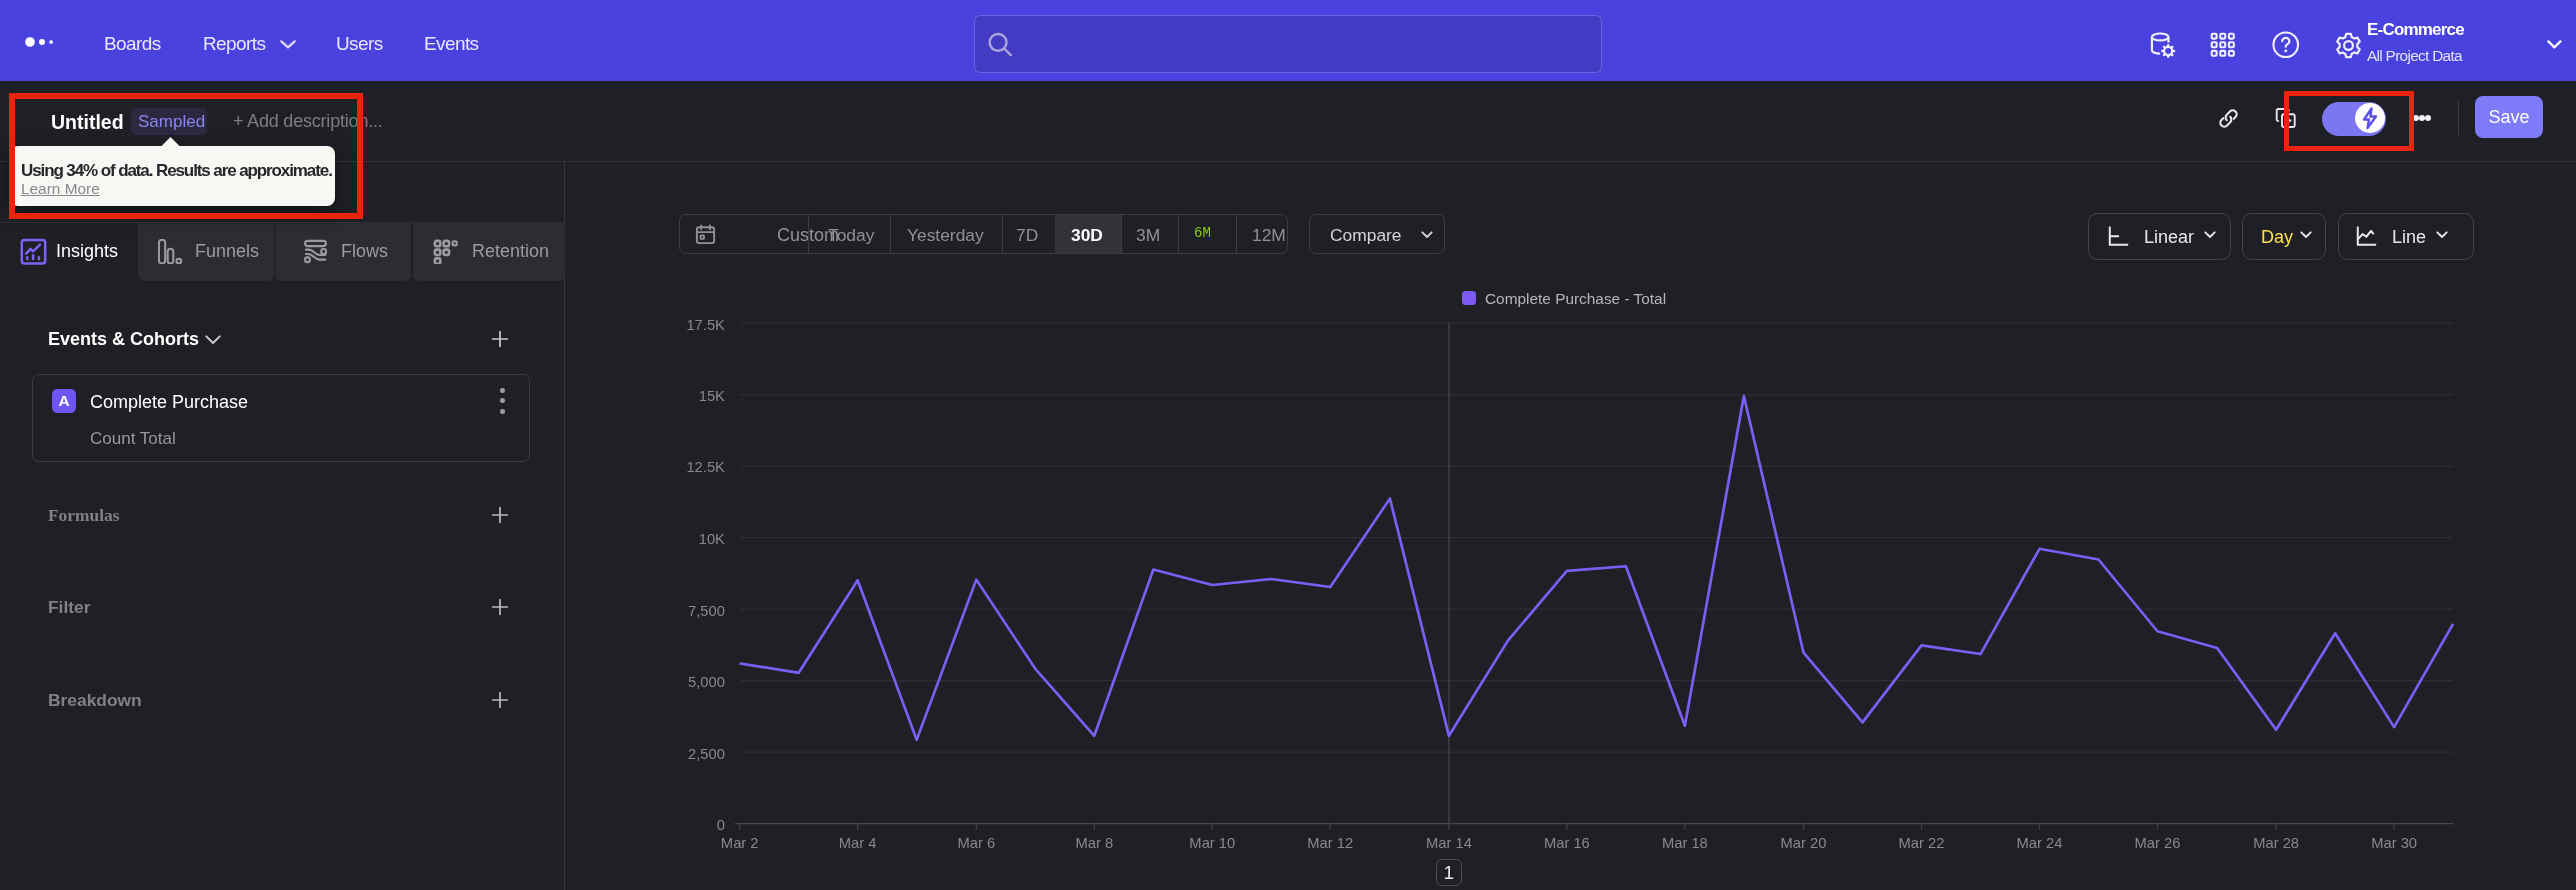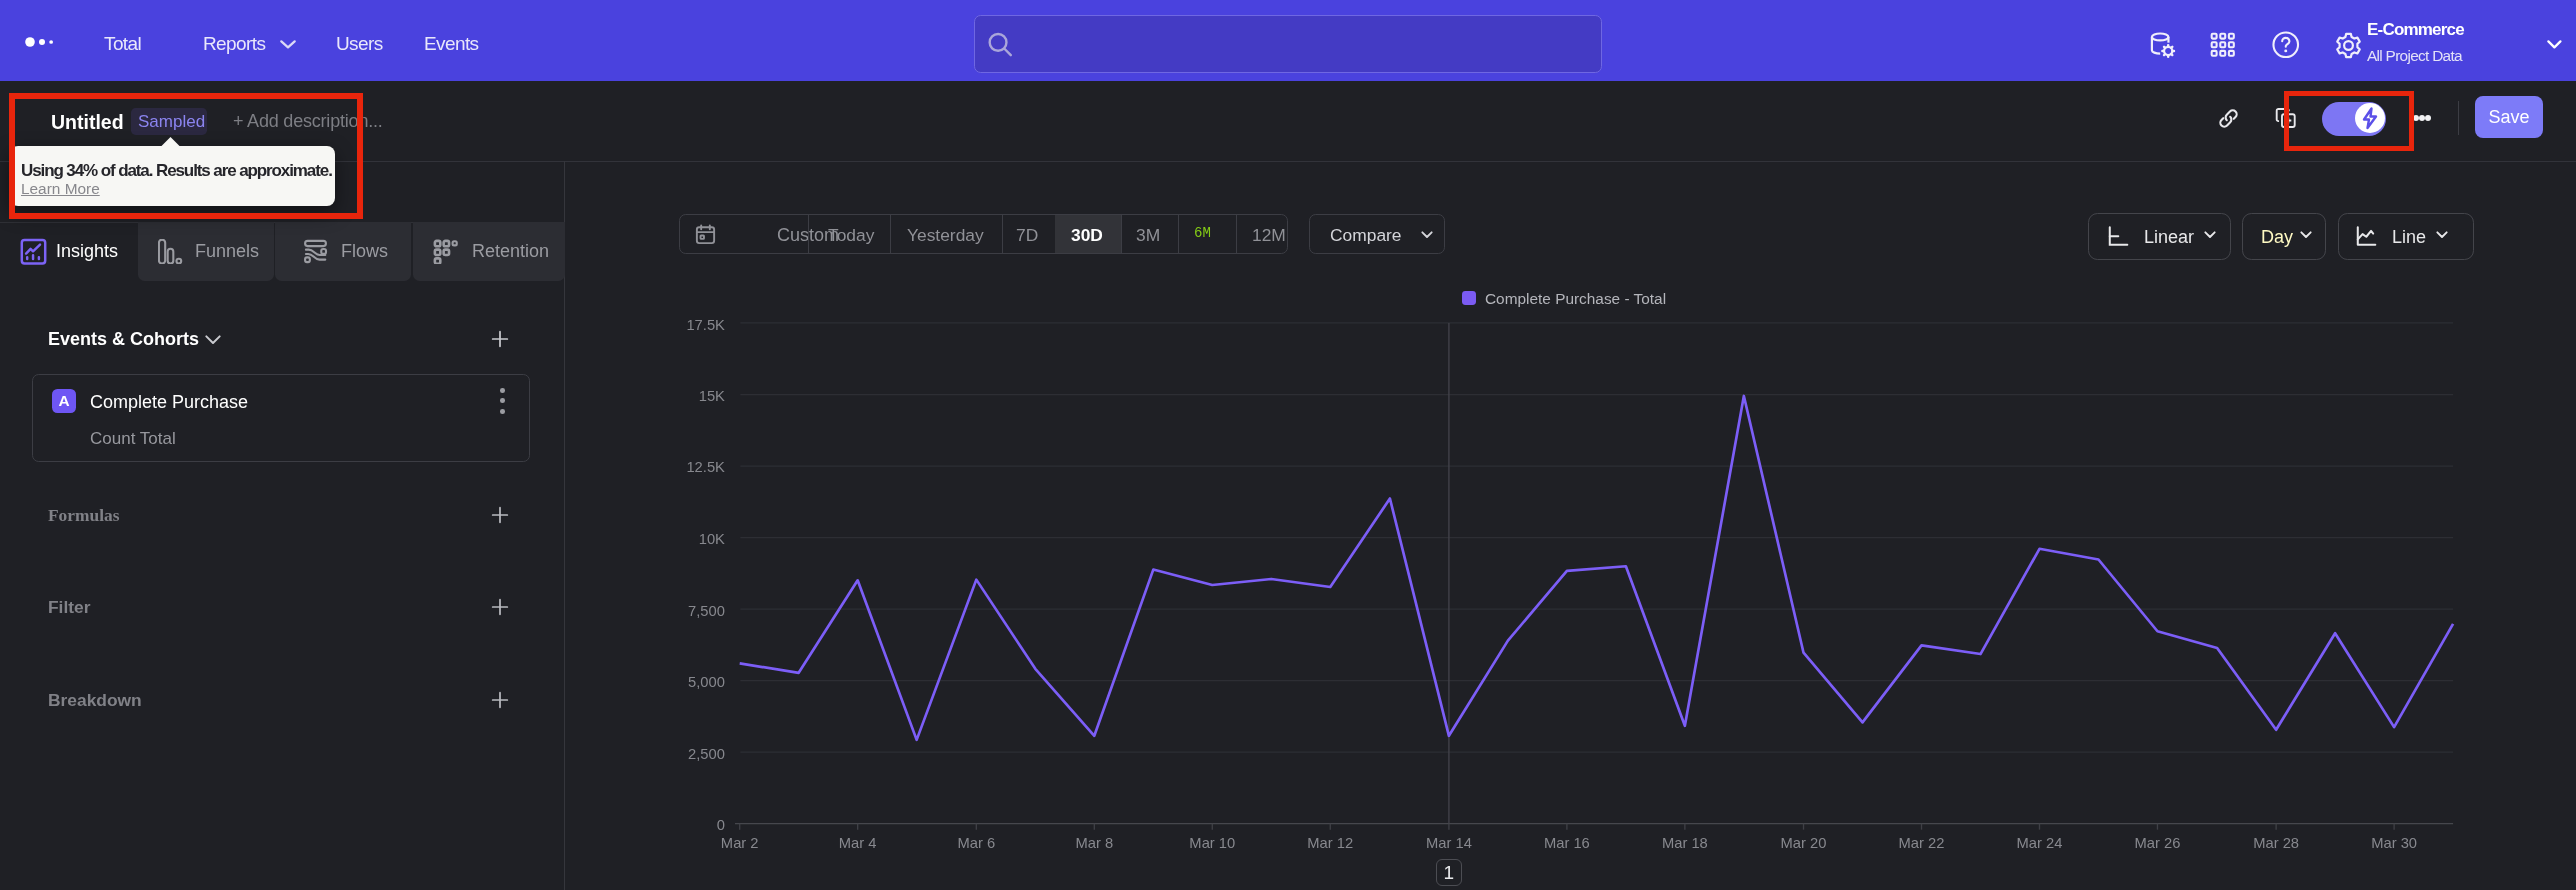--- a/index.html
+++ b/index.html
@@ -29,21 +29,21 @@
 </head>
 <body>
 <div id="page">
   <div id="nav">
 
     <svg class="abs" style="left:20px;top:27px" width="40" height="30" viewBox="0 0 60 45">
       <circle cx="15" cy="22.5" r="7.2" fill="#fff"></circle>
       <circle cx="33" cy="22.5" r="4.5" fill="#fff"></circle>
       <circle cx="46.7" cy="22.5" r="2.8" fill="#fff"></circle>
     </svg>
-    <div class="navlink" style="left:104px">Total</div>
+    <div class="navlink" style="left:104px">Boards</div>
     <div class="navlink" style="left:203px">Reports</div>
     <svg class="abs" style="left:280px;top:40px" width="16" height="8.7" viewBox="0 0 24 13">
       <path d="M2 2 L12 11 L22 2" fill="none" stroke="#dcd9f6" stroke-width="3.4" stroke-linecap="round" stroke-linejoin="round"></path>
     </svg>
     <div class="navlink" style="left:336px">Users</div>
     <div class="navlink" style="left:424px">Events</div>
 
     <div class="abs" style="left:974px;top:15.4px;width:628px;height:58px;background:#443bc4;border:1.3px solid #6f67e2;border-radius:6.7px;"></div>
     <svg class="abs" style="left:986px;top:31px" width="29.5" height="29.5" viewBox="0 0 44 44">
       <circle cx="18" cy="17" r="12.5" fill="none" stroke="#aaa6da" stroke-width="3.6"></circle>
@@ -238,21 +238,21 @@
     <g fill="none" stroke="#e8e8ea" stroke-width="1.9" stroke-linecap="round">
       <path d="M4.5 3 L4.5 19.5 L21 19.5"></path>
       <path d="M4.5 11.5 L12.5 11.5"></path>
     </g>
   </svg>
   <div class="abs" style="left:2144px;top:227px;color:#e8e8ea;font-size:18px;">Linear</div>
   <svg class="abs" style="left:2204px;top:231px" width="12" height="7.4" viewBox="0 0 18 11">
     <path d="M2 2 L9 9 L16 2" fill="none" stroke="#e8e8ea" stroke-width="2.8" stroke-linecap="round" stroke-linejoin="round"></path>
   </svg>
   <div class="abs" style="left:2242px;top:213px;width:84px;height:47px;border:1.3px solid #44454b;border-radius:9.4px;"></div>
-  <div class="abs" style="left:2261px;top:227px;color:#fef9c3;font-size:18px;">Day</div>
+  <div class="abs" style="left:2261px;top:227px;color:#fde047;font-size:18px;">Day</div>
   <svg class="abs" style="left:2300px;top:231px" width="12" height="7.4" viewBox="0 0 18 11">
     <path d="M2 2 L9 9 L16 2" fill="none" stroke="#e8e8ea" stroke-width="2.8" stroke-linecap="round" stroke-linejoin="round"></path>
   </svg>
   <div class="abs" style="left:2338px;top:213px;width:136px;height:47px;border:1.3px solid #44454b;border-radius:9.4px;"></div>
   <svg class="abs" style="left:2353px;top:224px" width="25.5" height="25.5" viewBox="0 0 24 24">
     <g fill="none" stroke="#e8e8ea" stroke-width="1.9" stroke-linecap="round" stroke-linejoin="round">
       <path d="M4.5 3 L4.5 19.5 L21 19.5"></path>
       <path d="M4.5 14.5 L9 9.5 L12.5 12 L17 6.5 L19 9"></path>
     </g>
   </svg>

